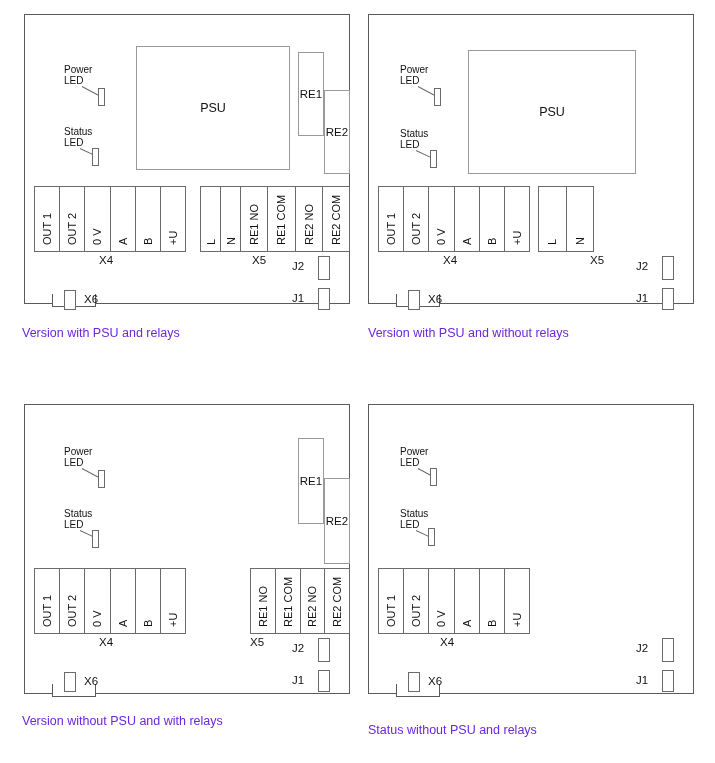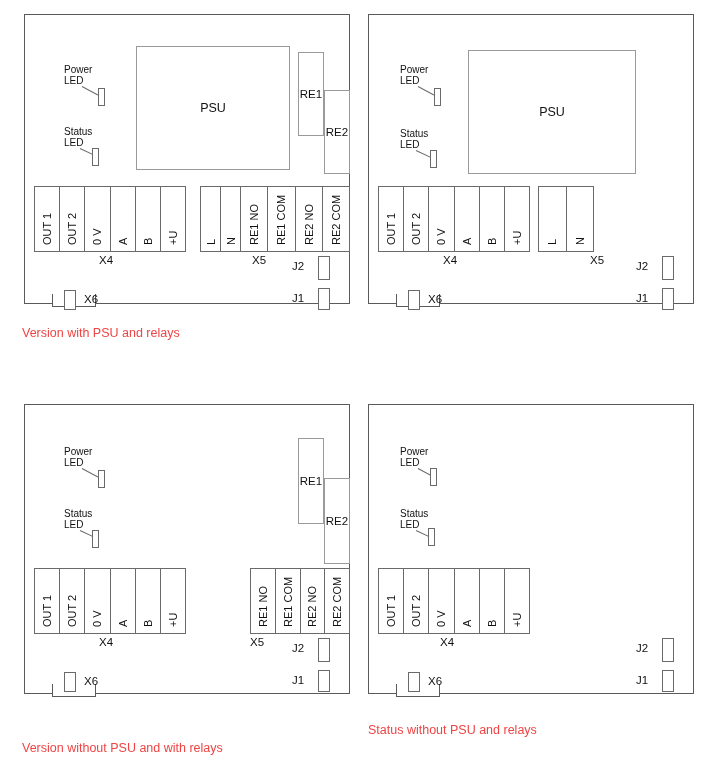--- a/index.html
+++ b/index.html
@@ -20,21 +20,21 @@
     left: 0; top: 0;
     width: 715px;
     height: 763px;
   }
   .panel {
     position: absolute;
   }
   .caption {
     position: absolute;
     font-size: 12.5px;
-    color: #ef4444;
+    color: #6d28d9;
     white-space: nowrap;
   }
   
   .board {
     position: absolute;
     border: 1px solid #5a5a5a;
     box-sizing: border-box;
     background: #fff;
   }
   
@@ -304,20 +304,21 @@
     <div class="strip-name" style="left:222px; top:246px;">X5</div>
 
     <div class="jumper-label" style="left:268px; top:252px;">J2</div>
     <div class="jumper" style="left:294px; top:248px; width:12px; height:24px;"></div>
     <div class="jumper-label" style="left:268px; top:284px;">J1</div>
     <div class="jumper" style="left:294px; top:280px; width:12px; height:22px;"></div>
 
     <div class="x6" style="left:40px; top:282px; width:12px; height:20px;"></div>
     <div class="strip-name" style="left:60px; top:285px;">X6</div>
 
+    <div class="caption" style="left:0px; top:318px;">Version with PSU and without relays</div>
   </div>
 
   <div class="panel" style="left:14px; top:398px; width:340px; height:340px;">
 
     <div class="board" style="left:10px; top:6px; width:326px; height:290px;"></div>
     <div class="notch-mask" style="left:38px; top:286px; width:44px; height:12px;"></div>
     <div class="notch" style="left:38px; top:286px; width:44px; height:13px;"></div>
 
     <div class="relay" style="left:284px; top:40px; width:26px; height:86px;">
       <span class="rlabel">RE1</span>
@@ -379,21 +380,21 @@
     <div class="strip-name" style="left:236px; top:238px;">X5</div>
 
     <div class="jumper-label" style="left:278px; top:244px;">J2</div>
     <div class="jumper" style="left:304px; top:240px; width:12px; height:24px;"></div>
     <div class="jumper-label" style="left:278px; top:276px;">J1</div>
     <div class="jumper" style="left:304px; top:272px; width:12px; height:22px;"></div>
 
     <div class="x6" style="left:50px; top:274px; width:12px; height:20px;"></div>
     <div class="strip-name" style="left:70px; top:277px;">X6</div>
 
-    <div class="caption" style="left:8px; top:343px;text-align:right;">Version without PSU and with relays</div>
+    <div class="caption" style="left:8px; top:316px;text-align:right;">Version without PSU and with relays</div>
   </div>
 
   <div class="panel" style="left:368px; top:398px; width:340px; height:340px;">
 
     <div class="board" style="left:0px; top:6px; width:326px; height:290px;"></div>
     <div class="notch-mask" style="left:28px; top:286px; width:44px; height:12px;"></div>
     <div class="notch" style="left:28px; top:286px; width:44px; height:13px;"></div>
 
     <div class="led-label" style="left:32px; top:48px;">
       <span>Power</span><br>

